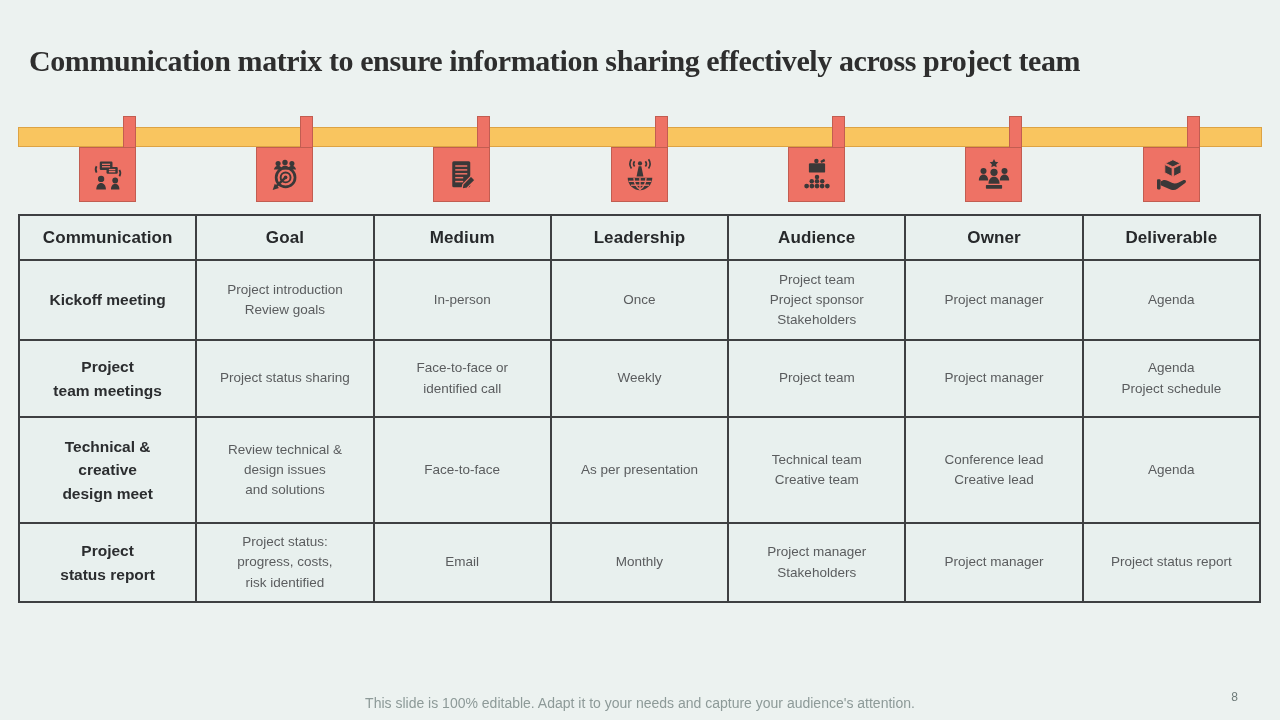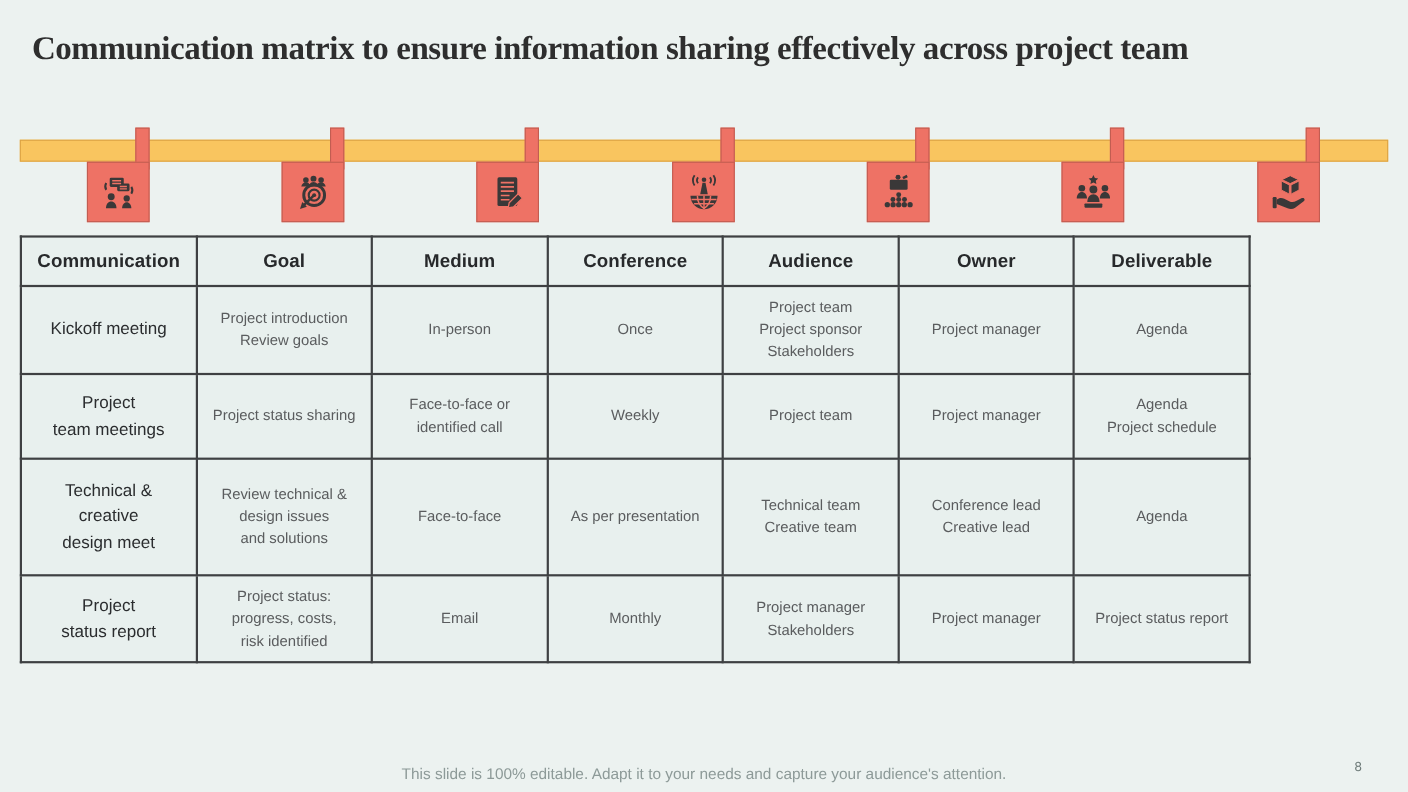--- a/index.html
+++ b/index.html
@@ -2,21 +2,21 @@
 <html><head>
 <meta charset="utf-8">
 <style>
   html,body { margin:0; padding:0; }
   .slide {
     position:relative; width:1280px; height:720px; overflow:hidden;
     background:#ecf2f0;
     font-family:"Liberation Sans", sans-serif;
   }
   .title {
-    position:absolute; left:29px; top:28px; width:1210px; margin:0;
+    position:absolute; left:29px; top:44px; width:1210px; margin:0;
     font-family:"Liberation Serif","DejaVu Serif",serif;
     font-size:30px; font-weight:bold; color:#2e2e2e; letter-spacing:-0.4px;
     white-space:nowrap;
   }
   .subtitle {
     position:absolute; left:29px; top:85px; width:1160px; margin:0;
     font-size:11.5px; color:#696a6b; letter-spacing:0.1px;
   }
   
   .tl-bar {
@@ -29,32 +29,32 @@
     background:#ee7265; border:1px solid #c25d51; box-sizing:border-box;
   }
   .tl-iconbox {
     position:absolute; top:31px; left:0; width:57px; height:55px;
     background:#ee7265; border:1px solid #c25d51; box-sizing:border-box;
     display:flex; align-items:center; justify-content:center;
   }
   .tl-iconbox svg { width:36px; height:36px; display:block; }
   
   .matrix {
-    position:absolute; left:18px; top:214px; width:1119px;
+    position:absolute; left:18px; top:214px; width:1243px;
     border-collapse:collapse; table-layout:fixed;
   }
   .matrix th, .matrix td {
     border:2px solid #3e4042; background:#e8f0ee;
     text-align:center; vertical-align:middle; padding:3px 10px;
     white-space:pre-line;
   }
   .matrix th { font-size:17px; font-weight:bold; color:#27292b; letter-spacing:0.1px; }
   .matrix td { font-size:13.5px; color:#5a5c5e; line-height:1.5; }
   .matrix td.col-comm {
-    font-size:15.5px; font-weight:normal; color:#2b2d2f; line-height:1.5;
+    font-size:15.5px; font-weight:bold; color:#2b2d2f; line-height:1.5;
   }
   
   .footer-note {
     position:absolute; left:0; top:695px; width:1280px; margin:0;
     text-align:center; font-size:14px; color:#8d9a98;
   }
   .page-number {
     position:absolute; right:42px; top:690px;
     font-size:12px; color:#6e7b79;
   }
@@ -207,21 +207,21 @@
       </svg>
     </div>
   </div>
 
   <table class="matrix">
     <thead>
       <tr style="height:45px">
         <th>Communication</th>
         <th>Goal</th>
         <th>Medium</th>
-        <th>Conference</th>
+        <th>Leadership</th>
         <th>Audience</th>
         <th>Owner</th>
         <th>Deliverable</th>
       </tr>
     </thead>
     <tbody>
       <tr style="height:80px">
         <td class="col-comm">Kickoff meeting</td>
         <td>Project introduction
 Review goals</td>

